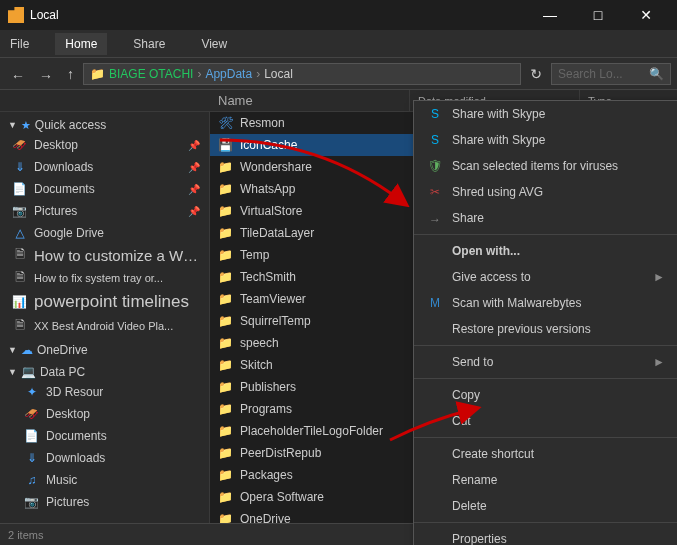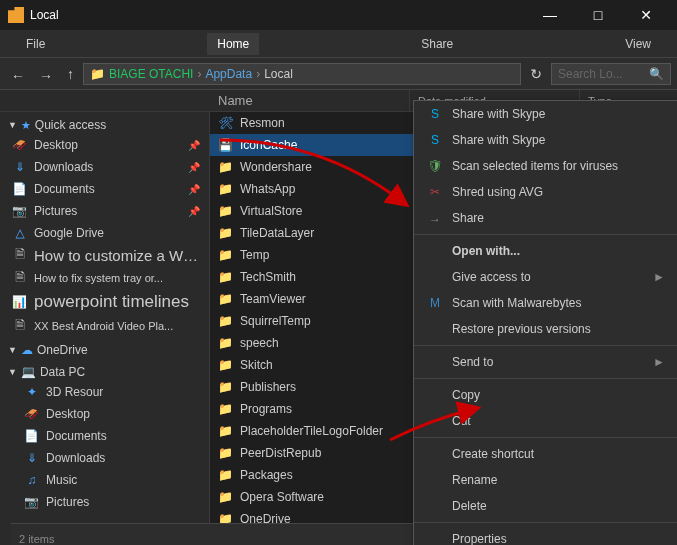--- a/index.html
+++ b/index.html
@@ -41,24 +41,23 @@
       display: flex; align-items: center; justify-content: center;
       color: #fff; font-size: 14px; cursor: pointer;
     }
 
     
     .ribbon {
       background: #2d2d2d;
       height: 28px;
       display: flex;
       align-items: center;
-      padding: 0 16px;
+      padding: 0 0;
       gap: 16px;
       border-bottom: 1px solid #444;
-      justify-content: space-between;
     }
     .ribbon-tab {
       color: #ccc;
       font-size: 12px;
       padding: 4px 10px;
       cursor: pointer;
     }
     .ribbon-tab.active {
       background: #3c3c3c;
       color: #fff;
@@ -223,25 +222,24 @@
     
     .status-bar {
       position: absolute;
       bottom: 0;
       left: 0;
       right: 0;
       height: 22px;
       background: #2d2d2d;
       border-top: 1px solid #444;
       display: flex;
-      align-items: flex-end;
+      align-items: center;
       padding: 0 8px;
       color: #aaa;
       font-size: 11px;
-      margin-left: 11px;
     }
 
     
     .watermark {
       position: absolute;
       bottom: 26px;
       right: 8px;
       color: #888;
       font-size: 10px;
       z-index: 50;

